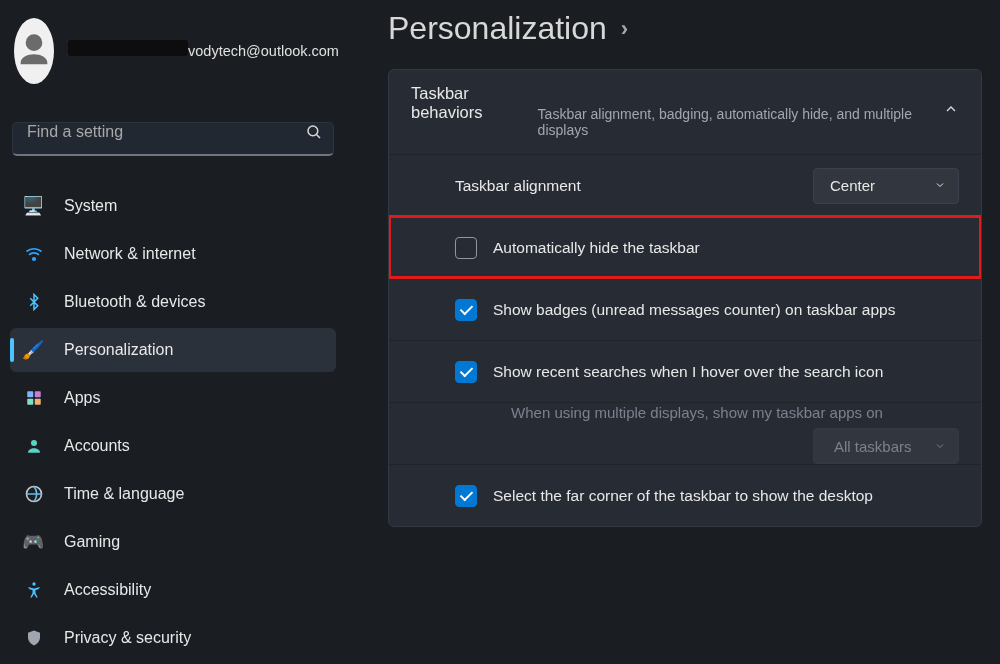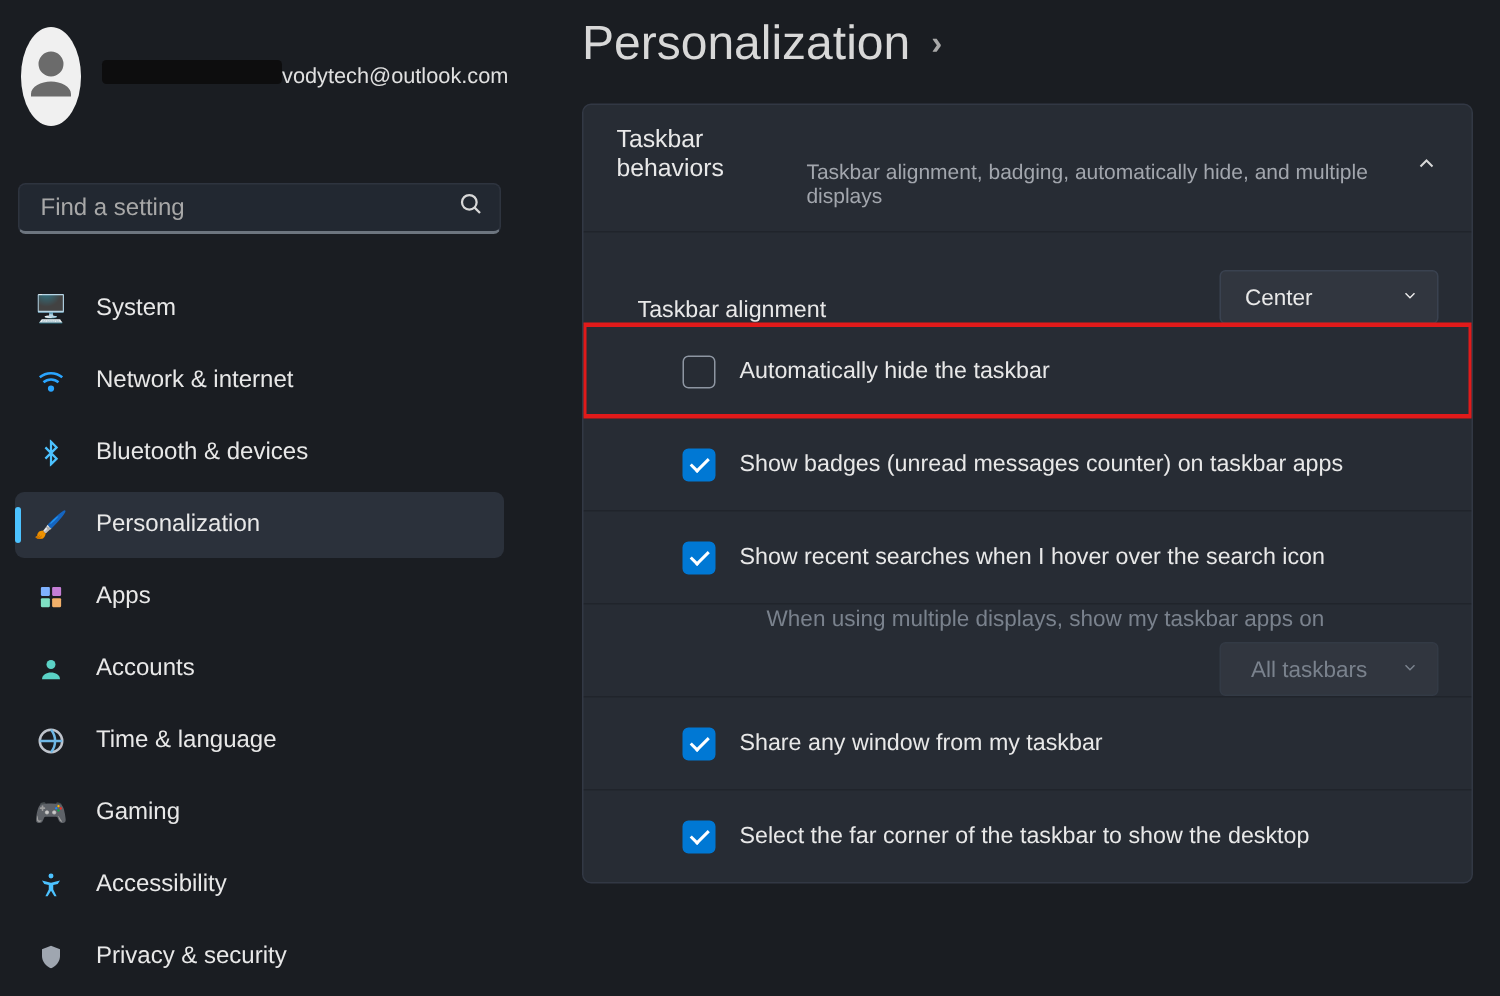--- a/index.html
+++ b/index.html
@@ -36,21 +36,21 @@
     border-radius: 3px; margin-bottom: 6px;
   }
   .user-email { font-size: 14.5px; color: #e0e0e0; }
   .search-wrap {
     margin: 28px 4px 18px 4px;
     background: #222831;
     border: 1px solid #2e343f;
     border-bottom: 2px solid #6d757f;
     border-radius: 5px;
     height: 42px;
-    display: flex; align-items: center;
+    display: flex; align-items: flex-start;
     padding: 0 10px 0 14px;
   }
   .search-wrap input {
     flex: 1; background: transparent; border: none; outline: none;
     color: #e0e0e0; font-size: 16px;
   }
   .search-wrap input::placeholder { color: #a8a8a8; }
   .search-icon svg { width: 18px; height: 18px; stroke: #d8d8d8; fill: none; stroke-width: 2; }
   .nav { margin-top: 6px; }
   .nav-item {
@@ -100,21 +100,21 @@
   .card-title { font-size: 16.5px; font-weight: 500; }
   .card-sub { font-size: 14px; color: #a2a6ad; margin-top: 22px; }
   .chev-up svg { width: 16px; height: 16px; stroke: #d8d8d8; fill: none; stroke-width: 2; }
   .row {
     display: flex; align-items: center;
     padding: 0 22px 0 66px;
     min-height: 62px;
     border-top: 1px solid #20242b;
     font-size: 15.5px;
   }
-  .row.align-row { padding-left: 36px; align-items: flex-end; }
+  .row.align-row { padding-left: 66px; }
   .row.highlighted {
     position: relative;
     outline: 3px solid #e11a1a;
     outline-offset: -2px;
     z-index: 2;
   }
   .checkbox {
     width: 22px; height: 22px;
     border: 1.5px solid #8e96a2;
     border-radius: 4px;
@@ -309,23 +309,19 @@
     <div class="row split-row">
       <span class="split-text">When using multiple displays, show my taskbar apps on</span>
       <div class="dropdown disabled">
         <span>All taskbars</span>
         <span class="dd-chev"><svg viewBox="0 0 24 24">
               <polyline points="6 9 12 15 18 9"></polyline>
             </svg></span>
       </div>
     </div>
 
-    <div class="row">
-      <span class="checkbox checked"></span>
-      <span>Share any window from my taskbar</span>
-    </div>
 
     <div class="row">
       <span class="checkbox checked"></span>
       <span>Select the far corner of the taskbar to show the desktop</span>
     </div>
   </div>
 </div>
 
 </body></html>

